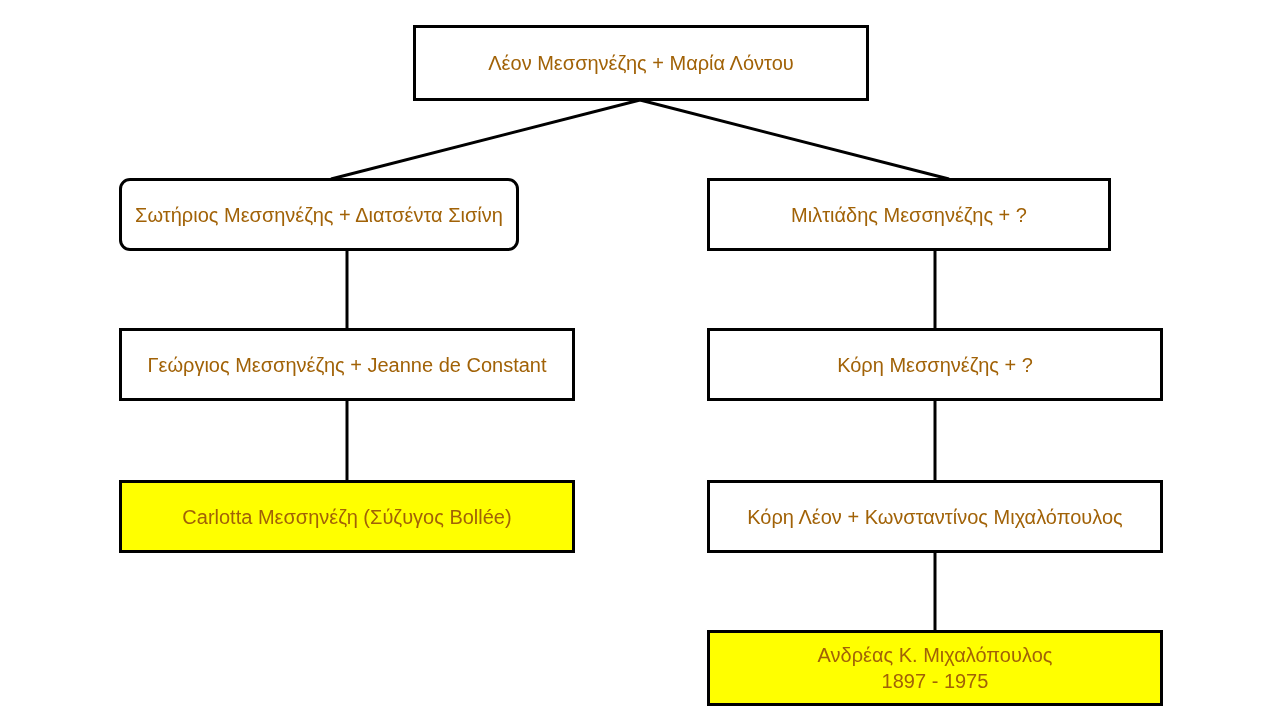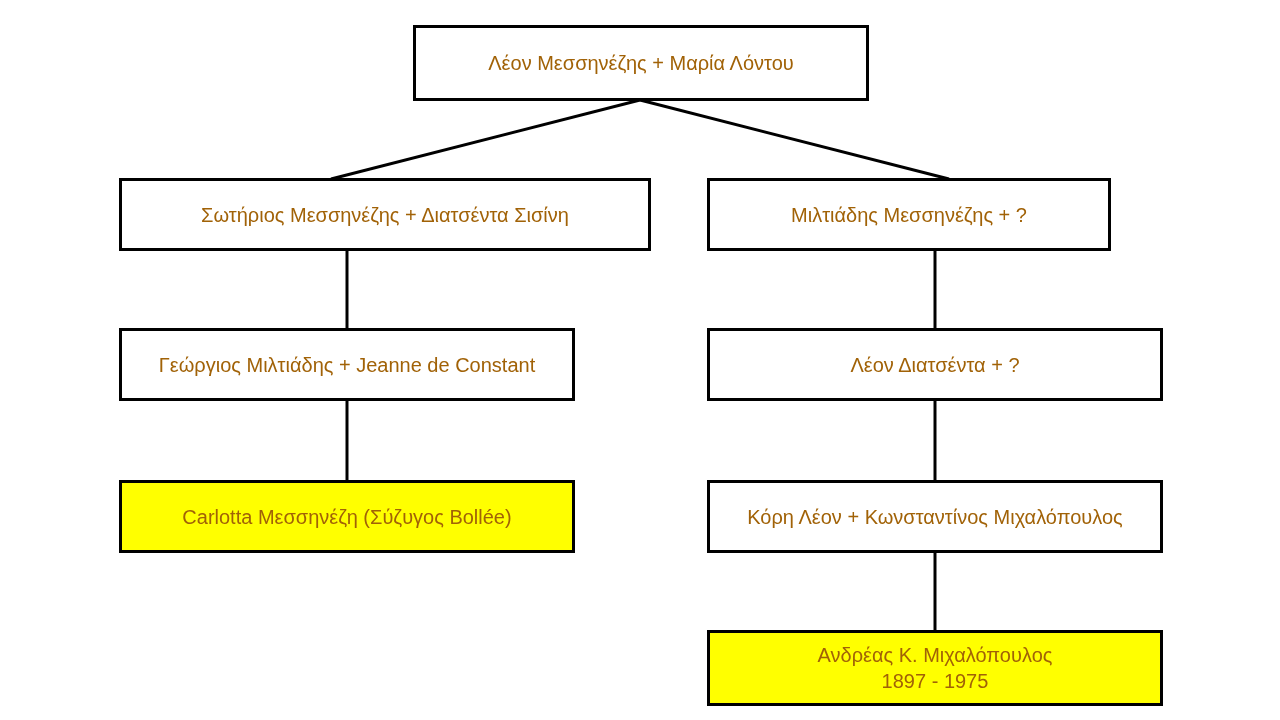--- a/index.html
+++ b/index.html
@@ -28,21 +28,21 @@
     justify-content: center;
     text-align: center;
     font-size: 20px;
     line-height: 1.3;
     white-space: nowrap;
   }
   .node.highlight { background: #ffff00; text-align: center; }
 
   
   #node-root        { left: 413px; top:  25px; width: 456px; height: 76px; }
-  #node-gen2-left   { left: 119px; top: 178px; width: 532px; height: 73px; }
+  #node-gen2-left   { left: 119px; top: 178px; width: 400px; height: 73px; border-radius: 11px; }
   #node-gen2-right  { left: 707px; top: 178px; width: 404px; height: 73px; }
   #node-gen3-left   { left: 119px; top: 328px; width: 456px; height: 73px; }
   #node-gen3-right  { left: 707px; top: 328px; width: 456px; height: 73px; }
   #node-gen4-left   { left: 119px; top: 480px; width: 456px; height: 73px; }
   #node-gen4-right  { left: 707px; top: 480px; width: 456px; height: 73px; justify-content: center; }
   #node-gen5-right  { left: 707px; top: 630px; width: 456px; height: 76px; }
 </style>
 </head>
 <body>
 
@@ -64,25 +64,25 @@
 
   <div class="node" id="node-gen2-left">
     <span>Σωτήριος Μεσσηνέζης + Διατσέντα Σισίνη</span>
   </div>
 
   <div class="node" id="node-gen2-right">
     <span>Μιλτιάδης Μεσσηνέζης + ?</span>
   </div>
 
   <div class="node" id="node-gen3-left">
-    <span>Γεώργιος Μιλτιάδης + Jeanne de Constant</span>
+    <span>Γεώργιος Μεσσηνέζης + Jeanne de Constant</span>
   </div>
 
   <div class="node" id="node-gen3-right">
-    <span>Λέον Διατσέντα + ?</span>
+    <span>Κόρη Μεσσηνέζης + ?</span>
   </div>
 
   <div class="node highlight" id="node-gen4-left" style="background: rgb(255, 255, 0);">
     <span>Carlotta Μεσσηνέζη (Σύζυγος Bollée)</span>
   </div>
 
   <div class="node" id="node-gen4-right">
     <span>Κόρη Λέον + Κωνσταντίνος Μιχαλόπουλος</span>
   </div>
 

